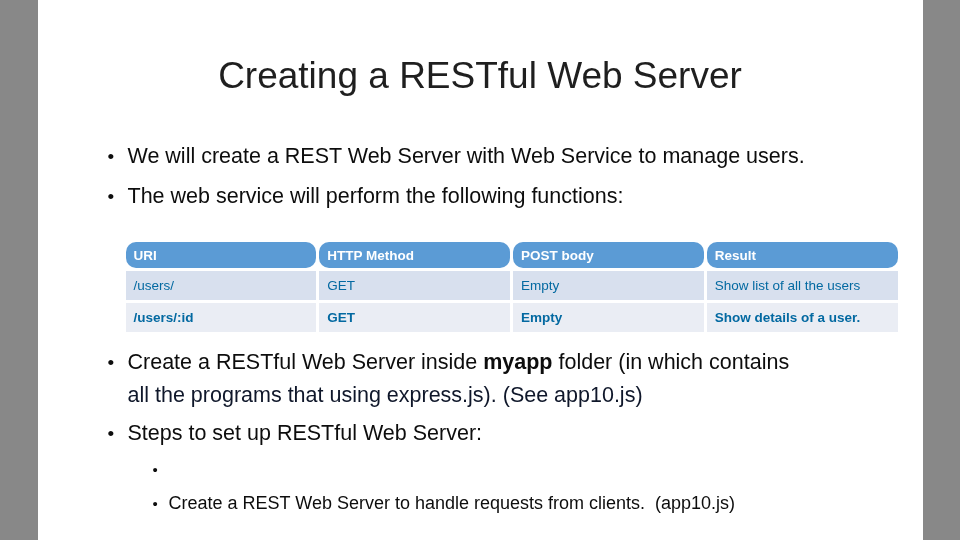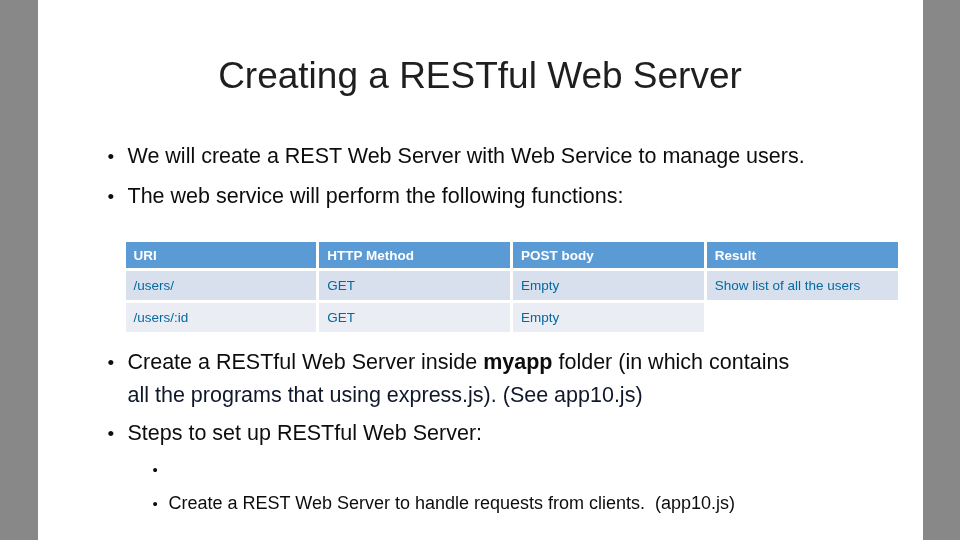--- a/index.html
+++ b/index.html
@@ -64,28 +64,29 @@
     align-items: center;
     padding: 0 2px 0 8px;
     overflow: hidden;
   }
   .rest-table .th {
     background: #5b9bd5;
     color: #ffffff;
     font-weight: bold;
     font-size: 13.5px;
     height: 26px;
+    border-radius: 10px;
   }
   .rest-table .td {
     font-size: 13.5px;
     color: #0369a1;
     height: 29px;
   }
   .rest-table .row-odd  { background: #d8e0ee; }
-  .rest-table .row-even { background: #eaedf4; }
+  .rest-table .row-even { background: #eaedf4; font-weight: bold; }
 
   
   .outro {
     position: absolute;
     left: 70px;
     top: 349px;
   }
   .outro .bullet-line {
     line-height: 26px;
     margin-bottom: 6px;
@@ -141,20 +142,21 @@
     <div class="cell th">Result</div>
 
     <div class="cell td row-odd">/users/</div>
     <div class="cell td row-odd">GET</div>
     <div class="cell td row-odd">Empty</div>
     <div class="cell td row-odd">Show list of all the users</div>
 
     <div class="cell td row-even">/users/:id</div>
     <div class="cell td row-even">GET</div>
     <div class="cell td row-even">Empty</div>
+    <div class="cell td row-even">Show details of a user.</div>
   </div>
 
   <div class="outro">
     <div class="bullet-line">
       <span class="bullet-marker">•</span>
       <span><span>Create a RESTful Web Server inside </span><span class="bold-word">myapp</span><span> folder (in which contains</span></span>
     </div>
     <div class="wrap-indent">all the programs that using express.js). (See app10.js)</div>
 
     <div class="bullet-line">

